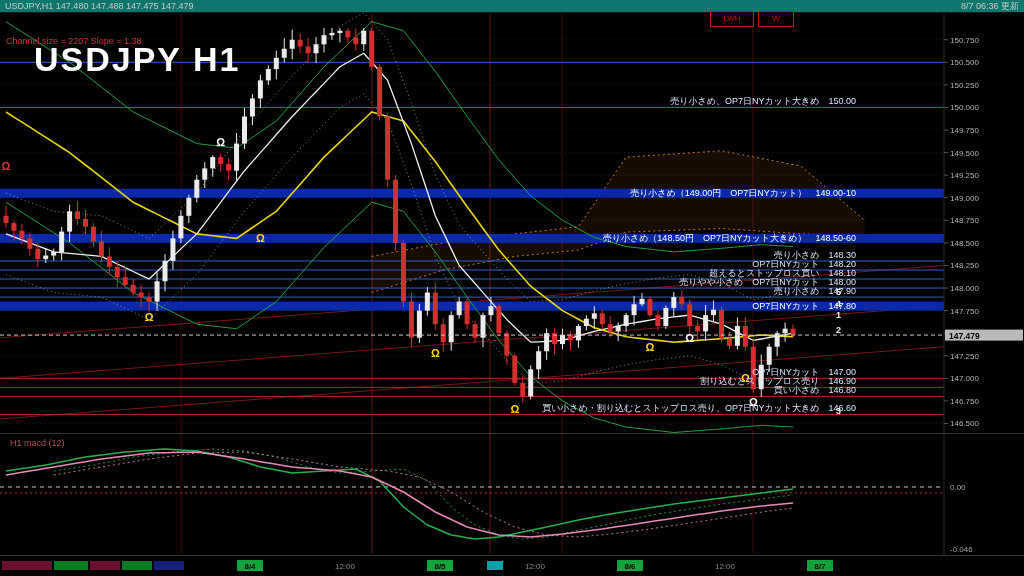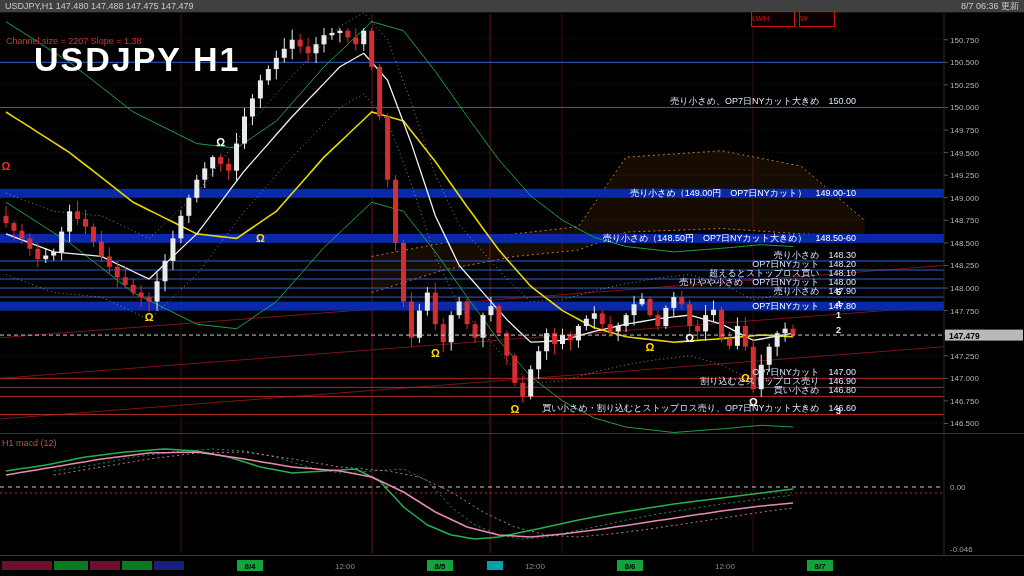--- a/index.html
+++ b/index.html
@@ -1,31 +1,31 @@
 <!DOCTYPE html>
 <html><head>
 <meta charset="utf-8">
 <style>
   html,body{margin:0;padding:0;background:#000;}
   body{width:1024px;height:576px;position:relative;overflow:hidden;
        font-family:"Liberation Sans","DejaVu Sans",sans-serif;}
   .stage{position:absolute;inset:0;}
   #chart-svg{position:absolute;left:0;top:0;}
-  .hdr{position:absolute;left:0;top:0;width:1024px;height:13px;background:#404040;
+  .hdr{position:absolute;left:0;top:0;width:1024px;height:13px;background:#0f766e;
        display:flex;justify-content:space-between;align-items:center;
        padding:0 5px;box-sizing:border-box;font-size:9px;color:#c9c9c9;
        border-bottom:1px solid #151515;z-index:5;}
   .title{position:absolute;left:34px;top:40px;font-size:34px;font-weight:bold;
          color:#ffffff;letter-spacing:2px;z-index:4;}
   .channel{position:absolute;left:6px;top:36px;font-size:9px;color:#cf3434;z-index:4;}
   .mbox{position:absolute;top:11px;height:14px;border:1px solid #cf1111;color:#cf1111;
-        font-size:8px;line-height:14px;text-align:left;z-index:5;background:rgba(40,0,0,.25);margin-left:41px;}
+        font-size:8px;line-height:14px;text-align:center;z-index:5;background:rgba(40,0,0,.25);}
   .mbox1{left:710px;width:42px;}
   .mbox2{left:758px;width:34px;}
-  .macdlbl{position:absolute;left:2px;top:438px;font-size:9px;color:#b35555;z-index:4;}
+  .macdlbl{position:absolute;left:10px;top:438px;font-size:9px;color:#b35555;z-index:4;}
 </style>
 </head>
 <body>
 
 <div class="stage">
   <svg id="chart-svg" width="1024" height="576" viewBox="0 0 1024 576">
       <g>
         <line x1="0" y1="39.73814898419822" x2="944" y2="39.73814898419822" stroke="#1c1c1c" stroke-dasharray="1,3"></line>
         <line x1="0" y1="62.311512415349426" x2="944" y2="62.311512415349426" stroke="#1c1c1c" stroke-dasharray="1,3"></line>
         <line x1="0" y1="84.88487584650063" x2="944" y2="84.88487584650063" stroke="#1c1c1c" stroke-dasharray="1,3"></line>

